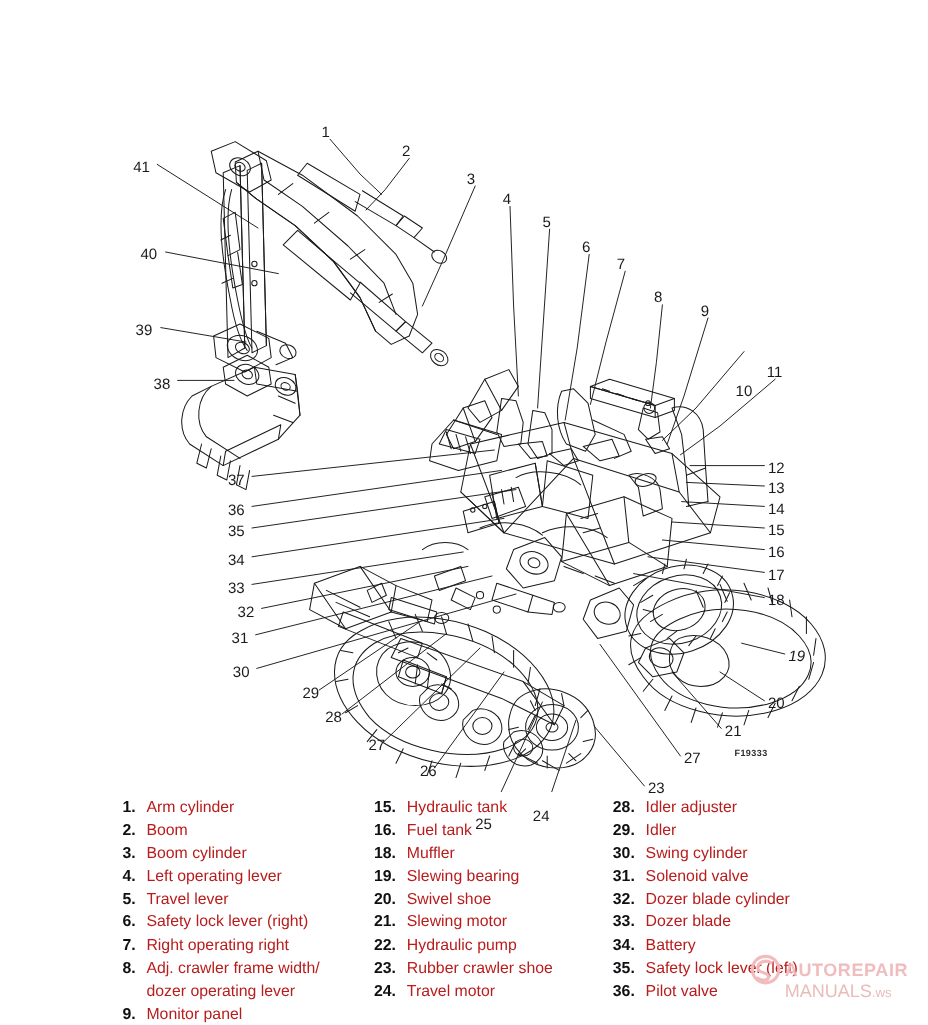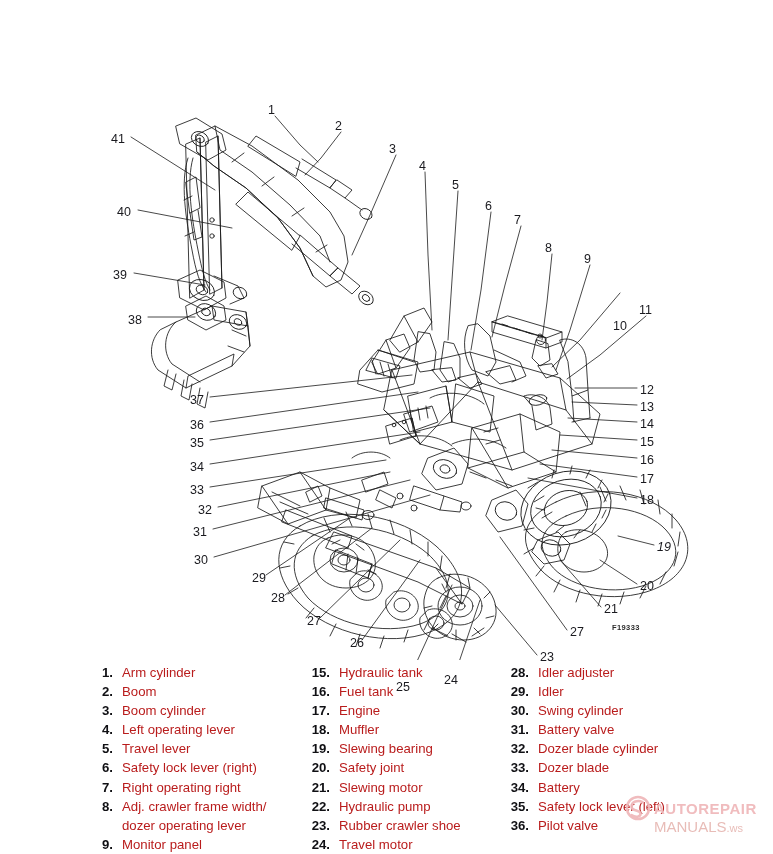--- a/index.html
+++ b/index.html
@@ -578,34 +578,30 @@
     <div class="legend-col c2" id="legcol1">
         <div class="legend-row">
           <span class="legend-num">15.</span>
           <span class="legend-label">Hydraulic tank</span>
         </div>
         <div class="legend-row">
           <span class="legend-num">16.</span>
           <span class="legend-label">Fuel tank</span>
         </div>
         <div class="legend-row">
-          <span class="legend-num">17.</span>
-          <span class="legend-label">Engine</span>
-        </div>
-        <div class="legend-row">
           <span class="legend-num">18.</span>
           <span class="legend-label">Muffler</span>
         </div>
         <div class="legend-row">
           <span class="legend-num">19.</span>
           <span class="legend-label">Slewing bearing</span>
         </div>
         <div class="legend-row">
           <span class="legend-num">20.</span>
-          <span class="legend-label">Safety joint</span>
+          <span class="legend-label">Swivel shoe</span>
         </div>
         <div class="legend-row">
           <span class="legend-num">21.</span>
           <span class="legend-label">Slewing motor</span>
         </div>
         <div class="legend-row">
           <span class="legend-num">22.</span>
           <span class="legend-label">Hydraulic pump</span>
         </div>
         <div class="legend-row">
@@ -625,21 +621,21 @@
         <div class="legend-row">
           <span class="legend-num">29.</span>
           <span class="legend-label">Idler</span>
         </div>
         <div class="legend-row">
           <span class="legend-num">30.</span>
           <span class="legend-label">Swing cylinder</span>
         </div>
         <div class="legend-row">
           <span class="legend-num">31.</span>
-          <span class="legend-label">Battery valve</span>
+          <span class="legend-label">Solenoid valve</span>
         </div>
         <div class="legend-row">
           <span class="legend-num">32.</span>
           <span class="legend-label">Dozer blade cylinder</span>
         </div>
         <div class="legend-row">
           <span class="legend-num">33.</span>
           <span class="legend-label">Dozer blade</span>
         </div>
         <div class="legend-row">

